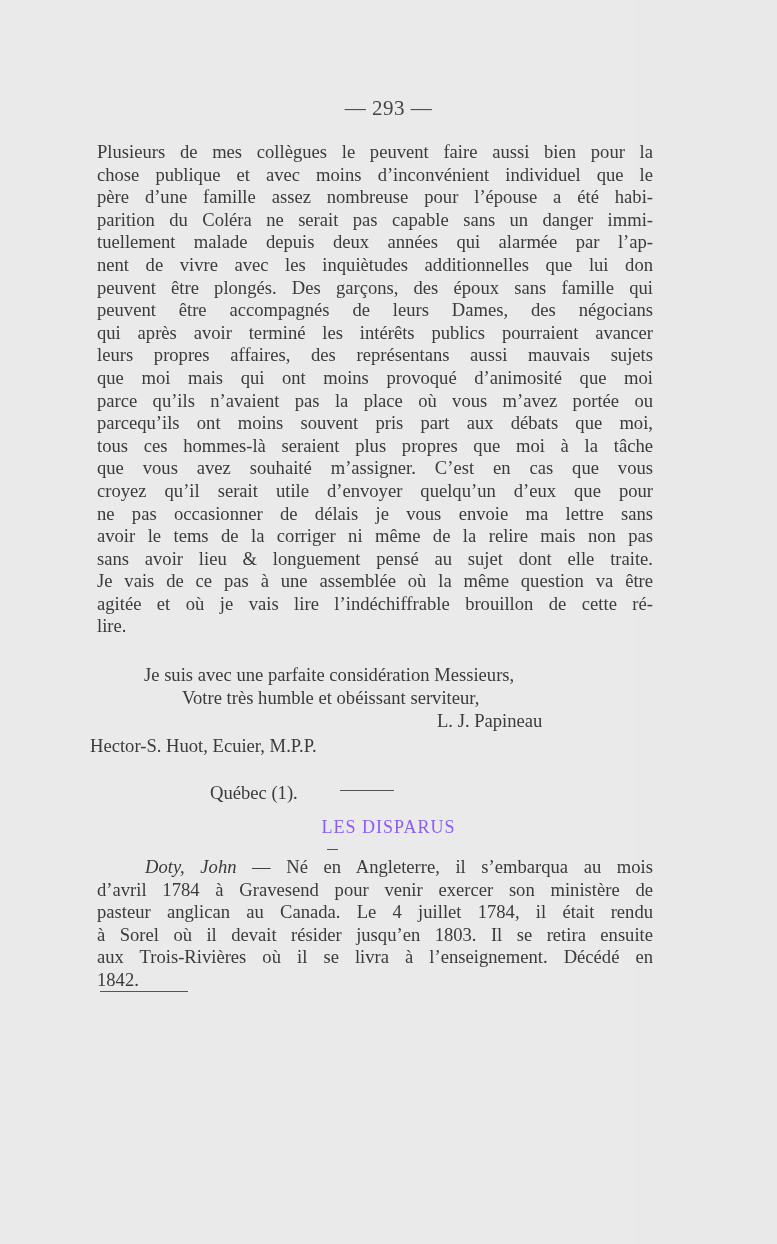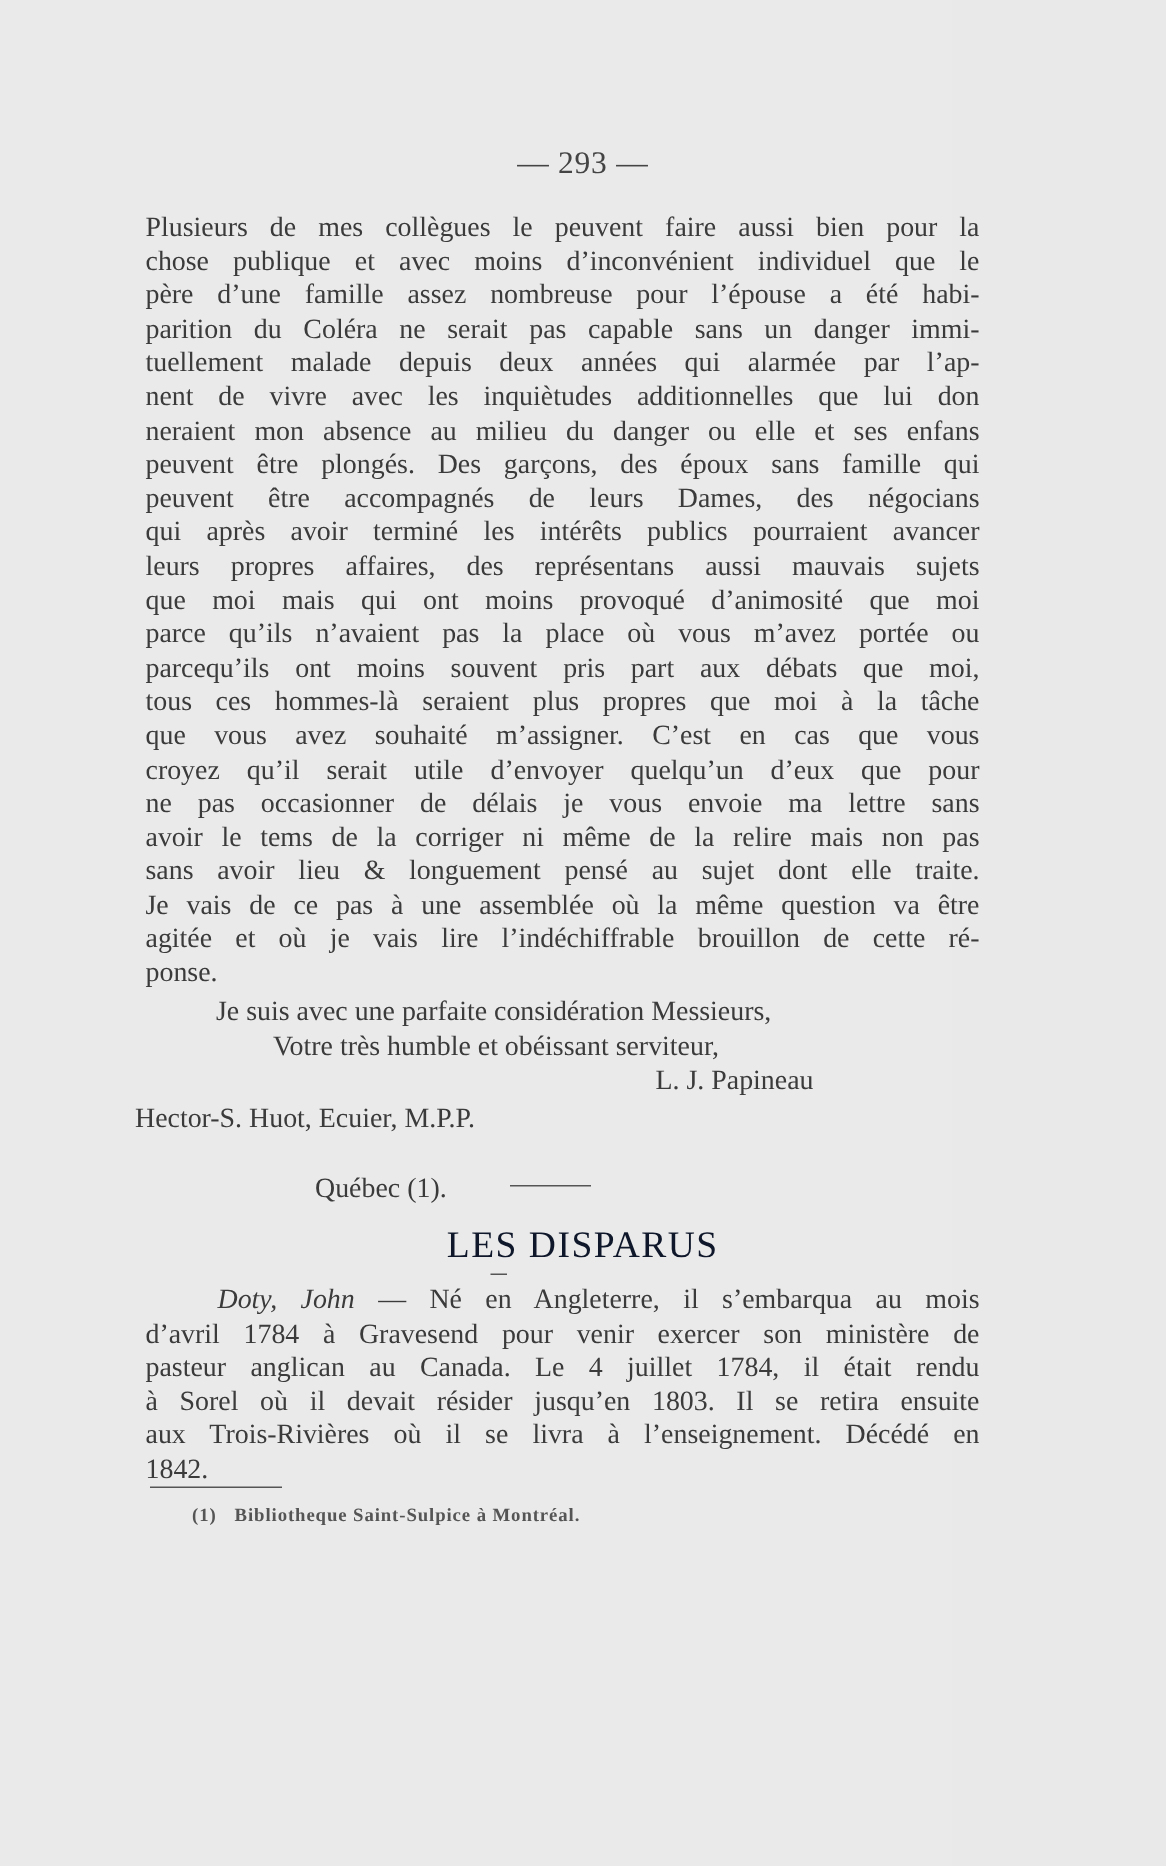--- a/index.html
+++ b/index.html
@@ -56,23 +56,23 @@
     .rule {
       position: absolute;
       height: 1px;
       background: #555;
     }
     .section-title {
       position: absolute;
       top: 817px;
       left: 0; width: 777px;
       text-align: center;
-      font-size: 25px;
+      font-size: 18px;
       letter-spacing: 1px;
-      color: #0f172a;
+      color: #8b5cf6;
     }
     .entry-name {
       font-style: italic;
     }
     .footnote {
       position: absolute;
       top: 1003px;
       left: 128px;
       font-size: 12.5px;
       font-weight: bold;
@@ -91,37 +91,36 @@
 
   <div class="page-number">— 293 —</div>
 
   <div class="body-text" style="top:141px;">
     <span class="line">Plusieurs de mes collègues le peuvent faire aussi bien pour la</span>
     <span class="line">chose publique et avec moins d’inconvénient individuel que le</span>
     <span class="line">père d’une famille assez nombreuse pour l’épouse a été habi-</span>
     <span class="line">parition du Coléra ne serait pas capable sans un danger immi-</span>
     <span class="line">tuellement malade depuis deux années qui alarmée par l’ap-</span>
     <span class="line">nent de vivre avec les inquiètudes additionnelles que lui don</span>
-    <span class="line">neraient mon absence au milieu du danger ou elle et ses enfans</span>
     <span class="line">peuvent être plongés. Des garçons, des époux sans famille qui</span>
     <span class="line">peuvent être accompagnés de leurs Dames, des négocians</span>
     <span class="line">qui après avoir terminé les intérêts publics pourraient avancer</span>
     <span class="line">leurs propres affaires, des représentans aussi mauvais sujets</span>
     <span class="line">que moi mais qui ont moins provoqué d’animosité que moi</span>
     <span class="line">parce qu’ils n’avaient pas la place où vous m’avez portée ou</span>
     <span class="line">parcequ’ils ont moins souvent pris part aux débats que moi,</span>
     <span class="line">tous ces hommes-là seraient plus propres que moi à la tâche</span>
     <span class="line">que vous avez souhaité m’assigner. C’est en cas que vous</span>
     <span class="line">croyez qu’il serait utile d’envoyer quelqu’un d’eux que pour</span>
     <span class="line">ne pas occasionner de délais je vous envoie ma lettre sans</span>
     <span class="line">avoir le tems de la corriger ni même de la relire mais non pas</span>
     <span class="line">sans avoir lieu &amp; longuement pensé au sujet dont elle traite.</span>
     <span class="line">Je vais de ce pas à une assemblée où la même question va être</span>
     <span class="line">agitée et où je vais lire l’indéchiffrable brouillon de cette ré-</span>
-    <span class="line last">ponse.</span>
+    <span class="line last">lire.</span>
   </div>
 
   <div class="closing" style="top:664px; left:144px;">Je suis avec une parfaite considération Messieurs,</div>
   <div class="closing" style="top:687px; left:182px;">Votre très humble et obéissant serviteur,</div>
   <div class="closing" style="top:710px; left:437px;">L. J. Papineau</div>
   <div class="closing" style="top:735px; left:90px;">Hector-S. Huot, Ecuier, M.P.P.</div>
   <div class="closing" style="top:782px; left:210px;">Québec (1).</div>
 
   <div class="rule" style="top:790px; left:340px; width:54px;"></div>
 
@@ -132,17 +131,14 @@
     <span class="line" style="padding-left:48px; width:508px;"><span class="entry-name">Doty, John</span><span> — Né en Angleterre, il s’embarqua au mois</span></span>
     <span class="line">d’avril 1784 à Gravesend pour venir exercer son ministère de</span>
     <span class="line">pasteur anglican au Canada. Le 4 juillet 1784, il était rendu</span>
     <span class="line">à Sorel où il devait résider jusqu’en 1803. Il se retira ensuite</span>
     <span class="line">aux Trois-Rivières où il se livra à l’enseignement. Décédé en</span>
     <span class="line last">1842.</span>
   </div>
 
   <div class="rule" style="top:991px; left:100px; width:88px;"></div>
 
-  <div class="footnote">
-    <span class="fn-marker">(1)</span><span>Bibliotheque Saint-Sulpice à Montréal.</span>
-  </div>
 
 </div>
 
 </body></html>

